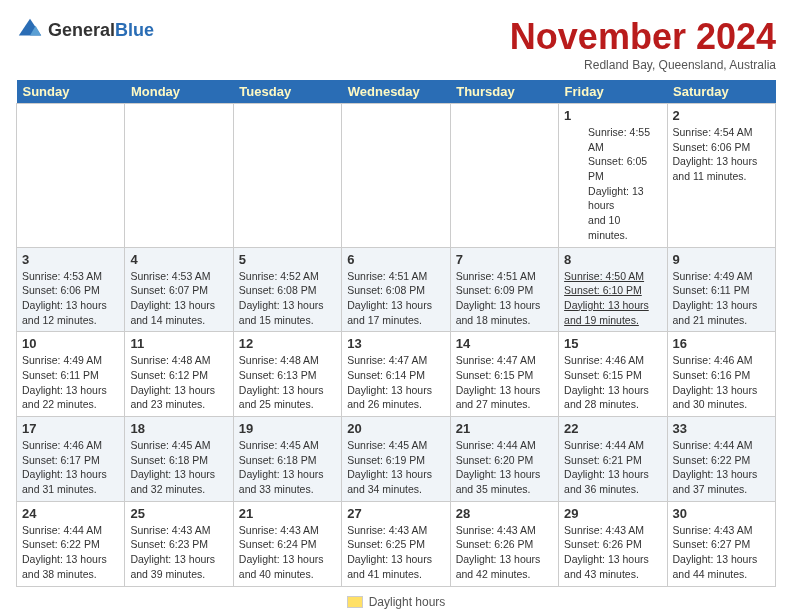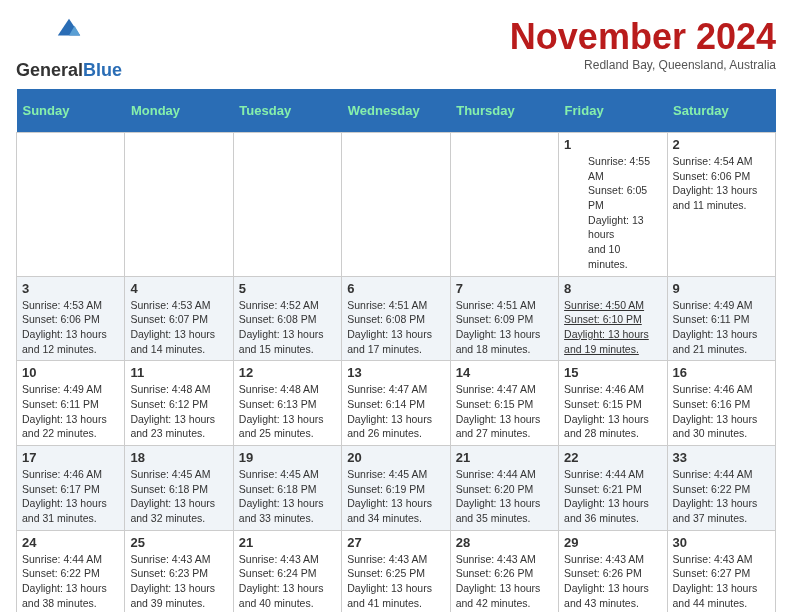--- a/index.html
+++ b/index.html
@@ -12,22 +12,21 @@
     }
     .header-area {
       display: flex;
       align-items: flex-start;
       justify-content: space-between;
       margin-bottom: 8px;
     }
     .logo {
       display: flex;
       align-items: center;
-      gap: 16px;
-      flex-direction: column;
+      gap: 4px;
     }
     .logo-text-general {
       font-size: 18px;
       font-weight: bold;
       color: #333;
     }
     .logo-text-blue {
       font-size: 18px;
       font-weight: bold;
       color: #2a6db5;
@@ -48,23 +47,23 @@
       font-size: 12px;
       color: #555;
     }
     .calendar-table {
       width: 100%;
       border-collapse: collapse;
       table-layout: fixed;
     }
     .calendar-table th {
       background-color: #2a6db5;
-      color: #86efac;
+      color: #fef9c3;
       text-align: left;
-      padding: 14px 6px;
+      padding: 4px 6px;
       font-size: 13px;
       font-weight: bold;
     }
     .calendar-table td {
       border: 1px solid #ccc;
       vertical-align: top;
       padding: 4px 5px;
       font-size: 11px;
       color: #333;
       height: 80px;

